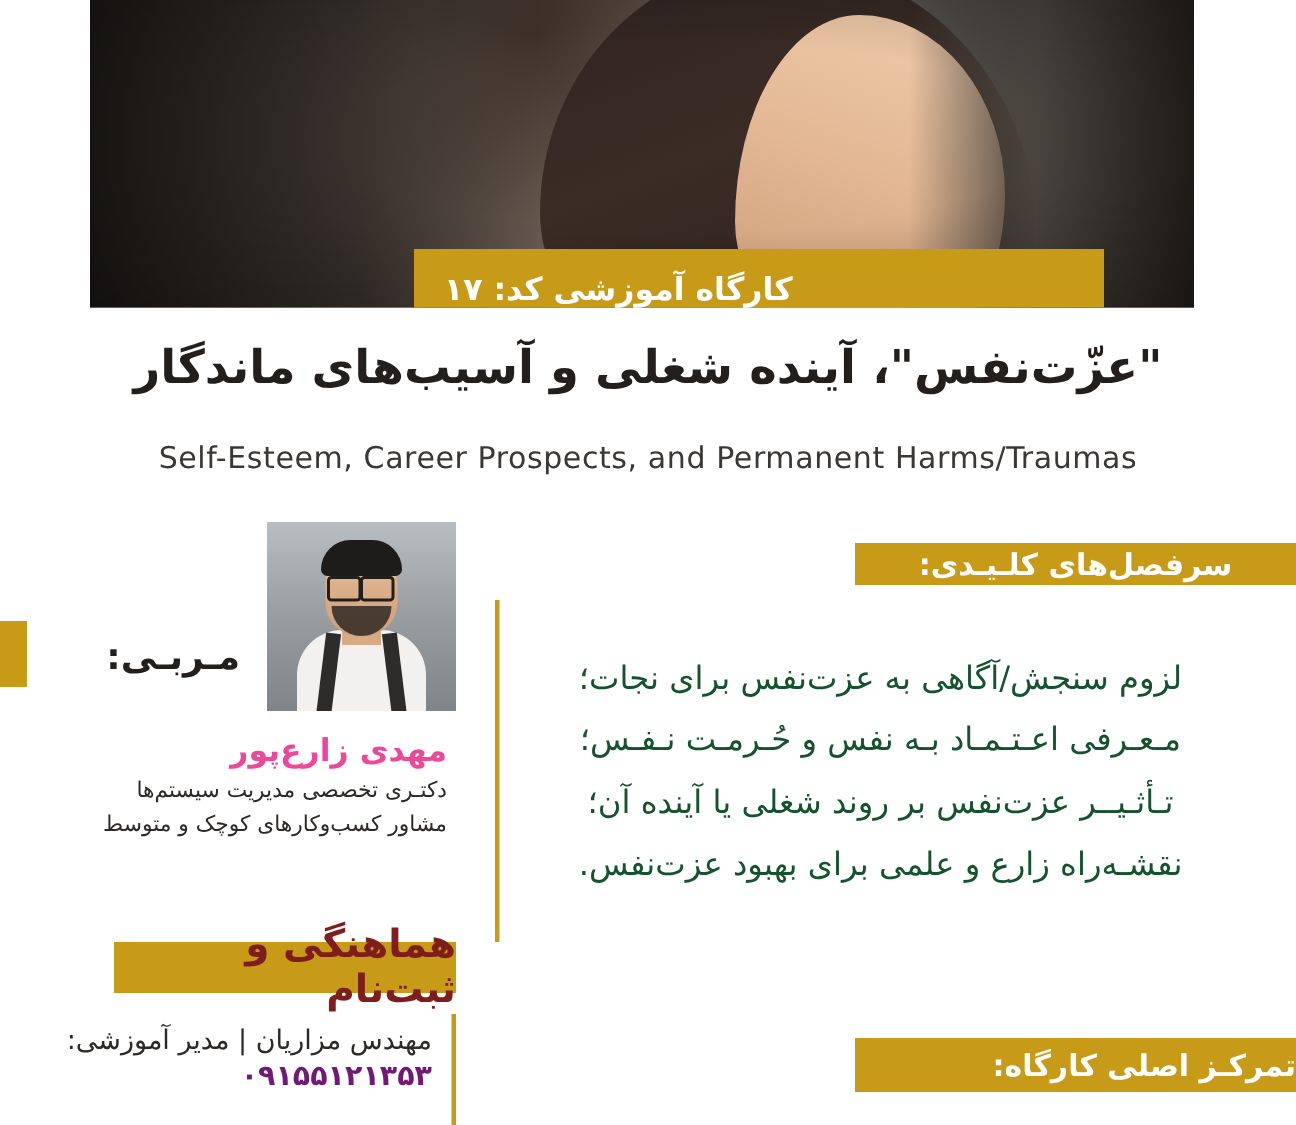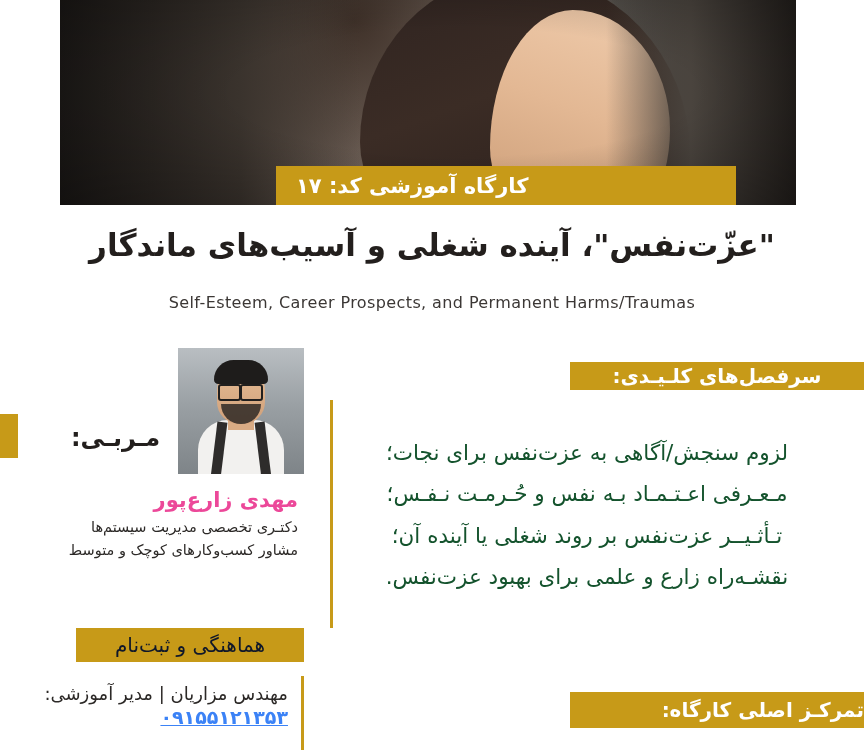--- a/index.html
+++ b/index.html
@@ -101,21 +101,21 @@
   }
 
   .hero-ribbon {
     position: absolute;
     left: 276px;
     top: 166px;
     width: 460px;
     height: 39px;
     background: #c79a18;
     display: flex;
-    align-items: center;
+    align-items: flex-end;
     justify-content: flex-end;
     padding-left: 20px;
     box-sizing: border-box;
   }
   .hero-ribbon span {
     color: #ffffff;
     font-size: 21px;
     font-weight: bold;
     letter-spacing: 1px;
     padding-right: 24px;
@@ -133,21 +133,21 @@
     color: #231f1d;
     letter-spacing: 0px;
     line-height: 1.5;
   }
   .title-en {
     position: absolute;
     left: 0;
     top: 293px;
     width: 864px;
     text-align: center;
-    font-size: 16px;
+    font-size: 20px;
     color: #3b3735;
     direction: ltr;
     letter-spacing: 0.4px;
     font-family: "DejaVu Sans", "Liberation Sans", sans-serif;
   }
 
   
   .instructor-photo {
     position: absolute;
     left: 178px;
@@ -277,23 +277,23 @@
     left: 76px;
     top: 628px;
     width: 228px;
     height: 34px;
     background: #c79a18;
     display: flex;
     align-items: center;
     justify-content: center;
   }
   .reg-bar span {
-    color: #0f172a;
-    font-size: 20px;
-    font-weight: normal;
+    color: #7f1d1d;
+    font-size: 26px;
+    font-weight: bold;
   }
   .reg-box {
     position: absolute;
     left: 66px;
     top: 676px;
     width: 238px;
     height: 74px;
     border-right: 3px solid #c79a18;
     box-sizing: border-box;
   }
@@ -311,24 +311,23 @@
   .reg-phone {
     position: absolute;
     left: 0;
     top: 706px;
     width: 296px;
     text-align: right;
     padding-right: 8px;
     box-sizing: border-box;
     font-size: 19px;
     font-weight: bold;
-    color: #3b82f6;
+    color: #701a75;
     letter-spacing: 3px;
     direction: ltr;
-    text-decoration: underline;
   }
 
   
   .head-key {
     position: absolute;
     left: 570px;
     top: 362px;
     width: 294px;
     height: 28px;
     background: #c79a18;

